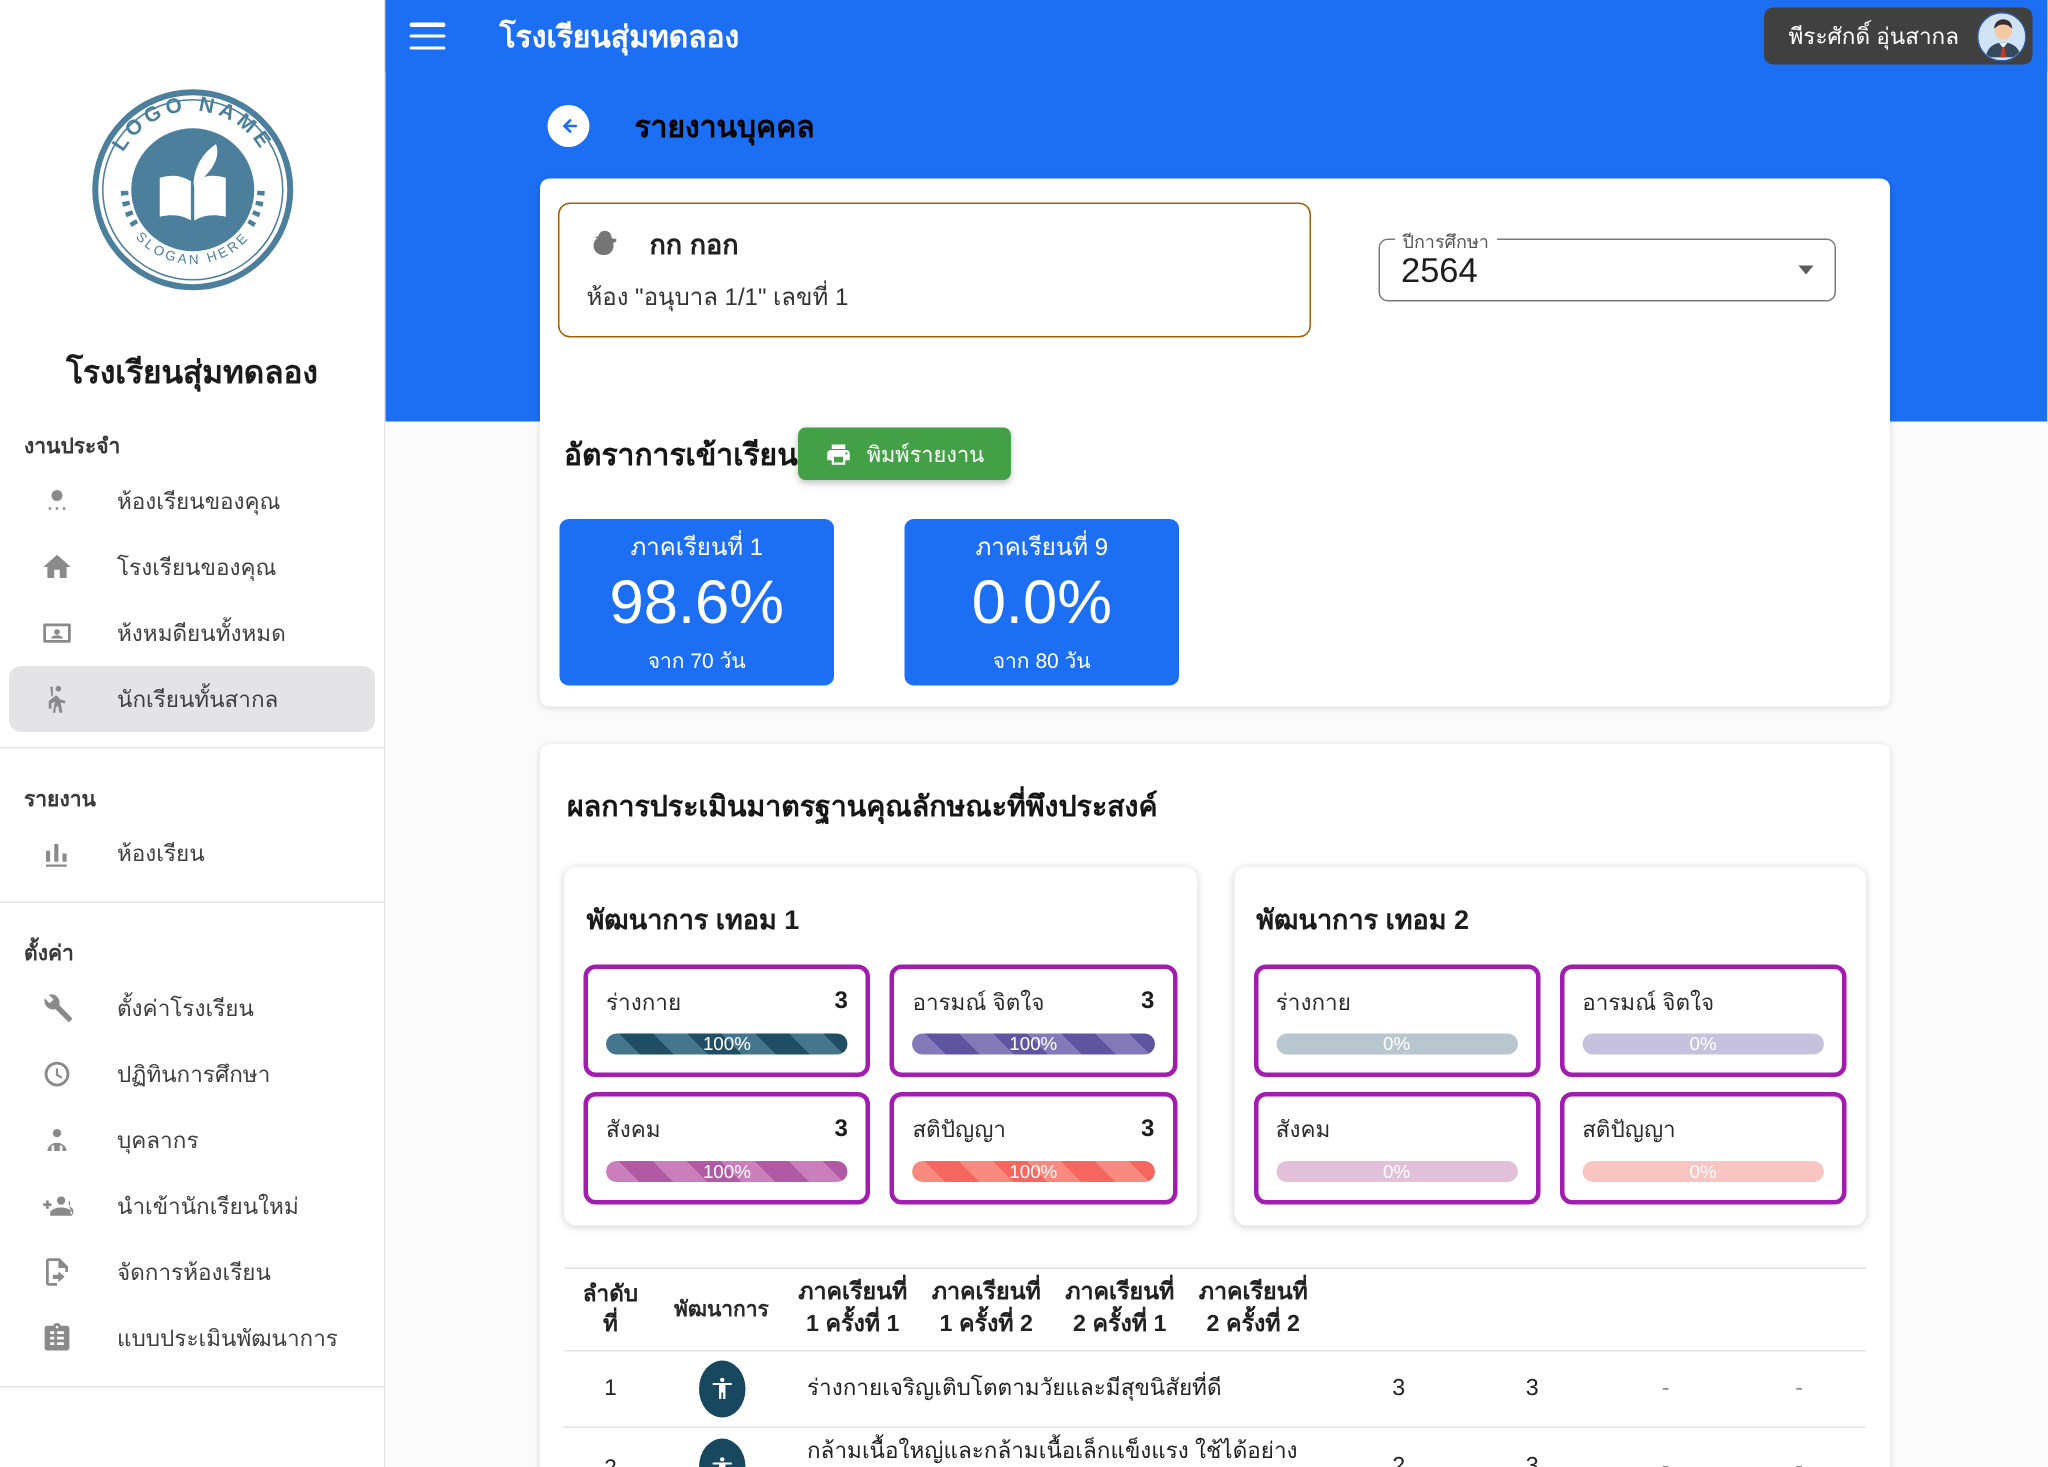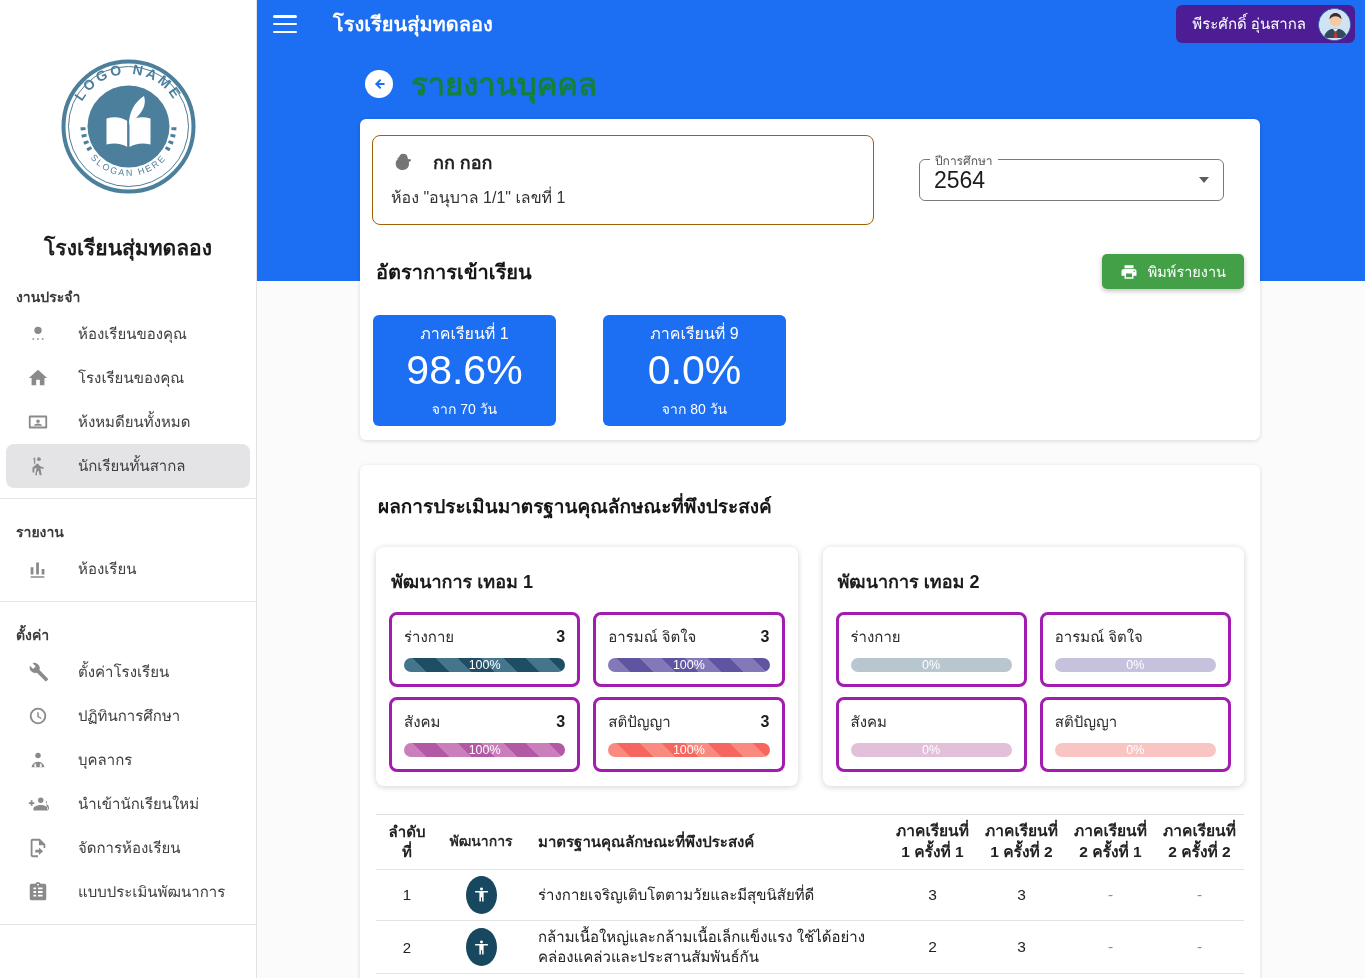--- a/index.html
+++ b/index.html
@@ -25,33 +25,33 @@
 
   
   .main { flex:1; position:relative; background:#fbfbfb; }
   .blue-band { position:absolute; top:0; left:0; right:0; height:281px; background:#1c6ef2; }
   .topbar { position:relative; height:48px; background:#1c6ef2; display:flex; align-items:center;
     padding:0 10px 0 16px; z-index:3; }
   .hamburger { width:24px; height:18px; display:flex; flex-direction:column; justify-content:space-between;
     cursor:pointer; }
   .hamburger span { height:2.5px; background:#fff; border-radius:2px; }
   .topbar-title { color:#fff; font-weight:bold; font-size:20px; margin-left:36px; }
-  .user-pill { margin-left:auto; background:#4c1d95; border-radius:6px; height:38px; display:flex;
+  .user-pill { margin-left:auto; background:#404040; border-radius:6px; height:38px; display:flex;
     align-items:center; padding:0 4px 0 16px; cursor:pointer; }
   .user-pill .uname { color:#fff; font-size:15px; }
   .user-pill .avatar { width:33px; height:33px; border-radius:50%; margin-left:12px; overflow:hidden;
     background:#cfe3f5; border:1px solid #2a5fb0; }
 
   .content { position:relative; z-index:2; padding-left:103px; }
   .page-title-row { display:flex; align-items:center; margin-top:13px; height:46px; }
   .back-btn { width:28px; height:28px; border-radius:50%; background:#fff; display:flex; align-items:center;
     justify-content:center; cursor:pointer; margin-left:5px; }
   .back-btn svg { width:18px; height:18px; stroke:#1c6ef2; stroke-width:2.4; fill:none;
     stroke-linecap:round; stroke-linejoin:round; }
-  .page-title { color:#15803d; font-size:31px; font-weight:bold; margin-left:18px; }
+  .page-title { color:#000000; font-size:20px; font-weight:bold; margin-left:30px; }
 
   .card { background:#fff; width:900px; border-radius:6px; box-shadow:0 1px 4px rgba(0,0,0,.14); }
   .card-1 { margin-top:12px; padding:16px 12px 12px; }
 
   .row-top { display:flex; justify-content:space-between; align-items:flex-start; }
   .student-box { width:502px; border:1px solid #a16207; border-radius:8px; padding:12px 10px 14px; }
   .student-line1 { display:flex; align-items:center; }
   .duck { width:26px; height:26px; margin-left:10px; }
   .duck svg { width:26px; height:26px; fill:#757575; }
   .student-name { font-size:18px; font-weight:bold; color:#222; margin-left:14px; }
@@ -59,21 +59,21 @@
 
   .select-wrap { position:relative; width:305px; height:42px; margin-top:24px; margin-right:24px;
     border:1px solid #7a7a7a; border-radius:6px; background:#fff; cursor:pointer;
     display:flex; align-items:center; padding:0 14px; }
   .select-label { position:absolute; top:-9px; left:10px; background:#fff; padding:0 5px;
     font-size:12px; color:#555; }
   .select-value { font-size:23px; color:#1d1d1d; font-weight:500; }
   .select-caret { margin-left:auto; width:0; height:0; border-left:5.5px solid transparent;
     border-right:5.5px solid transparent; border-top:6px solid #5c5c5c; }
 
-  .att-head-row { display:flex; align-items:center; justify-content:space-between; margin-top:29px;
+  .att-head-row { display:flex; align-items:center; margin-top:60px;
     padding:0 4px 0 4px; }
   .att-title { font-size:20px; font-weight:bold; color:#161616; }
   .print-btn { background:#43a047; border:none; color:#fff; border-radius:5px; height:35px;
     padding:0 18px; font-size:14.5px; display:flex; align-items:center; cursor:pointer;
     box-shadow:0 2px 5px rgba(0,0,0,.25); font-family:inherit; }
   .print-btn svg { width:18px; height:18px; fill:#fff; margin-right:10px; }
 
   .stat-row { display:flex; gap:47px; margin-top:26px; padding-left:1px; padding-bottom:2px; }
   .stat-card { width:183px; height:111px; background:#1c6ef2; border-radius:6px; color:#fff;
     display:flex; flex-direction:column; align-items:center; justify-content:center; cursor:default; }
@@ -425,21 +425,20 @@
   </div>
               </div>
   </div>
           </div>
 
         <div class="dev-table" id="dev-table">
           <div class="t-row t-head" id="t-head">
               <div class="cell c-no">ลำดับ
 ที่</div>
               <div class="cell c-dev" style="text-align: center;">พัฒนาการ</div>
-              <div class="cell c-text">มาตรฐานคุณลักษณะที่พึงประสงค์</div>
               <div class="cell c-s">ภาคเรียนที่
 1 ครั้งที่ 1</div>
               <div class="cell c-s">ภาคเรียนที่
 1 ครั้งที่ 2</div>
               <div class="cell c-s">ภาคเรียนที่
 2 ครั้งที่ 1</div>
               <div class="cell c-s">ภาคเรียนที่
 2 ครั้งที่ 2</div>
             </div>
         <div class="t-row">

